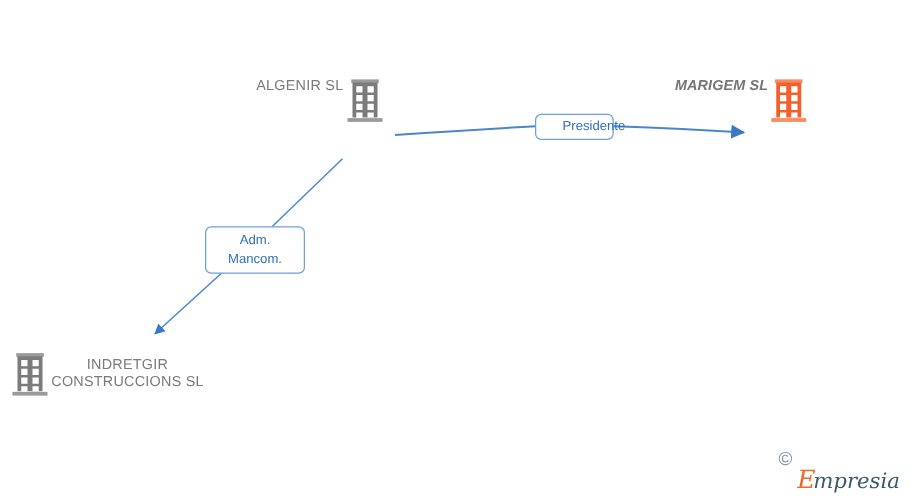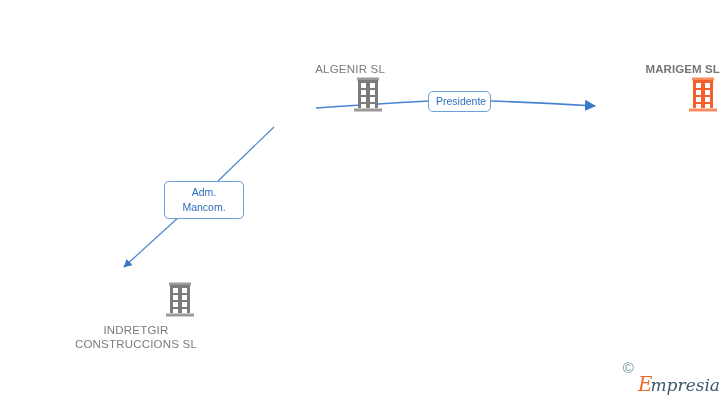--- a/index.html
+++ b/index.html
@@ -23,54 +23,54 @@
     top: 0;
     width: 728px;
     height: 400px;
     pointer-events: none;
   }
 
   
   .node {
     position: absolute;
     display: flex;
-    flex-direction: column;
-    align-items: flex-end;
+    align-items: flex-start;
     width: 180px;
   }
   .node-label {
     font-size: 11.5px;
     line-height: 14px;
     color: #7b7b7b;
     text-align: center;
     white-space: pre-line;
     letter-spacing: 0.2px;
   }
   .node-label.bold {
     font-weight: bold;
     color: #767676;
     letter-spacing: 0.1px;
+    font-style: italic;
   }
   .node-icon {
     width: 34px;
     height: 38px;
   }
 
   
   .edge-label {
     position: absolute;
     box-sizing: border-box;
     background: #ffffff;
     border: 1px solid #6c9fdc;
     border-radius: 5px;
     color: #2f6fc0;
     font-size: 10.5px;
     line-height: 15px;
     text-align: center;
-    padding: 2px 7px;
+    padding: 2px 21px;
     white-space: pre-line;
     box-shadow: 0 0 0 0 rgba(0,0,0,0);
   }
 
   
   #watermark {
     position: absolute;
     right: 8px;
     bottom: 6px;
     display: flex;
@@ -156,21 +156,21 @@
         <rect x="19" y="14" width="5" height="5" fill="#ffffff"></rect>
         <rect x="10" y="21" width="5" height="5" fill="#ffffff"></rect>
         <rect x="19" y="21" width="5" height="5" fill="#ffffff"></rect>
         <rect x="10" y="28" width="5" height="6" fill="#ffffff"></rect>
         <rect x="19" y="28" width="5" height="4" fill="#ffffff"></rect>
         <rect x="3" y="32.5" width="28" height="3" fill="#f98b5f"></rect>
       </svg>
     </span>
   </div>
 
-  <div class="node" style="left:17px; top:281px;">
+  <div class="node" style="left:7px; top:281px;">
     <span class="node-icon">
       <svg viewBox="0 0 34 38" width="34" height="38">
         <rect x="6" y="1.5" width="22" height="3" fill="#9a9a9a"></rect>
         <rect x="7" y="4" width="20" height="28" fill="#7b7b7b"></rect>
         <rect x="10" y="7" width="5" height="5" fill="#ffffff"></rect>
         <rect x="19" y="7" width="5" height="5" fill="#ffffff"></rect>
         <rect x="10" y="14" width="5" height="5" fill="#ffffff"></rect>
         <rect x="19" y="14" width="5" height="5" fill="#ffffff"></rect>
         <rect x="10" y="21" width="5" height="5" fill="#ffffff"></rect>
         <rect x="19" y="21" width="5" height="5" fill="#ffffff"></rect>

